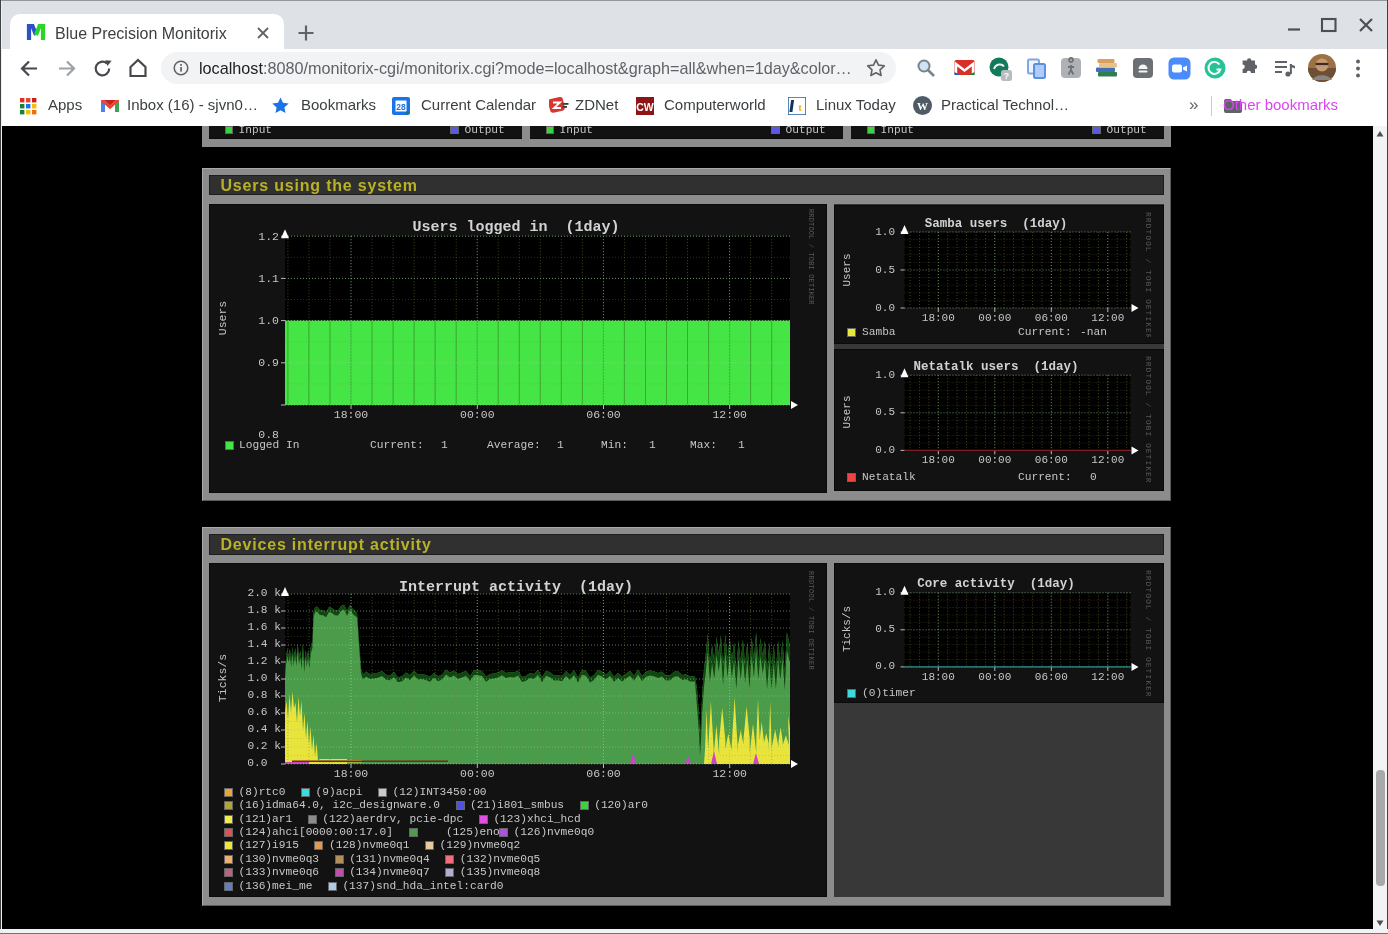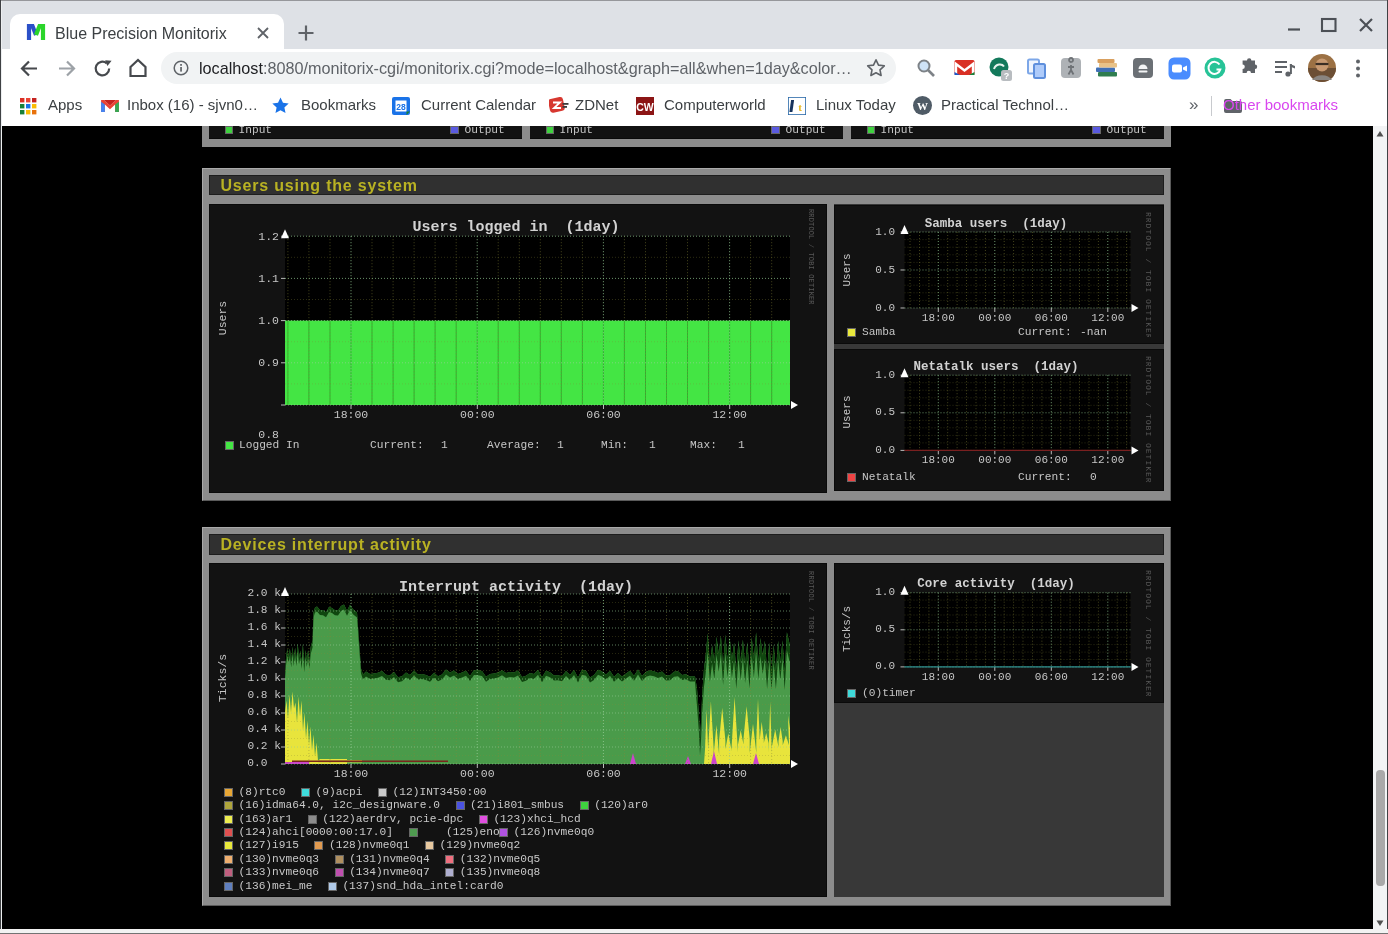--- a/index.html
+++ b/index.html
@@ -584,21 +584,21 @@
 <div style="position:absolute;left:315.54px;transform:translateY(-50%);top:792.7px;font-family:'Liberation Mono',monospace;font-size:11.2px;font-weight:normal;color:#c8c8c8;line-height:11.2px;white-space:pre;">(9)acpi</div>
 <div style="position:absolute;left:378.08000000000004px;top:787.7px;width:9px;height:9px;background:#c9c9c9;box-shadow:0 0 0 1px #666 inset;"></div>
 <div style="position:absolute;left:392.58000000000004px;transform:translateY(-50%);top:792.7px;font-family:'Liberation Mono',monospace;font-size:11.2px;font-weight:normal;color:#c8c8c8;line-height:11.2px;white-space:pre;">(12)INT3450:00</div>
 <div style="position:absolute;left:224px;top:801.1px;width:9px;height:9px;background:#afa53c;box-shadow:0 0 0 1px #666 inset;"></div>
 <div style="position:absolute;left:238.5px;transform:translateY(-50%);top:806.1px;font-family:'Liberation Mono',monospace;font-size:11.2px;font-weight:normal;color:#c8c8c8;line-height:11.2px;white-space:pre;">(16)idma64.0, i2c_designware.0</div>
 <div style="position:absolute;left:455.6px;top:801.1px;width:9px;height:9px;background:#4a52e0;box-shadow:0 0 0 1px #666 inset;"></div>
 <div style="position:absolute;left:470.1px;transform:translateY(-50%);top:806.1px;font-family:'Liberation Mono',monospace;font-size:11.2px;font-weight:normal;color:#c8c8c8;line-height:11.2px;white-space:pre;">(21)i801_smbus</div>
 <div style="position:absolute;left:579.6800000000001px;top:801.1px;width:9px;height:9px;background:#3fd23f;box-shadow:0 0 0 1px #666 inset;"></div>
 <div style="position:absolute;left:594.1800000000001px;transform:translateY(-50%);top:806.1px;font-family:'Liberation Mono',monospace;font-size:11.2px;font-weight:normal;color:#c8c8c8;line-height:11.2px;white-space:pre;">(120)ar0</div>
 <div style="position:absolute;left:224px;top:814.5px;width:9px;height:9px;background:#eded4f;box-shadow:0 0 0 1px #666 inset;"></div>
-<div style="position:absolute;left:238.5px;transform:translateY(-50%);top:819.5px;font-family:'Liberation Mono',monospace;font-size:11.2px;font-weight:normal;color:#c8c8c8;line-height:11.2px;white-space:pre;">(163)ar1</div>
+<div style="position:absolute;left:238.5px;transform:translateY(-50%);top:819.5px;font-family:'Liberation Mono',monospace;font-size:11.2px;font-weight:normal;color:#c8c8c8;line-height:11.2px;white-space:pre;">(121)ar1</div>
 <div style="position:absolute;left:307.76px;top:814.5px;width:9px;height:9px;background:#8c8c8c;box-shadow:0 0 0 1px #666 inset;"></div>
 <div style="position:absolute;left:322.26px;transform:translateY(-50%);top:819.5px;font-family:'Liberation Mono',monospace;font-size:11.2px;font-weight:normal;color:#c8c8c8;line-height:11.2px;white-space:pre;">(122)aerdrv, pcie-dpc</div>
 <div style="position:absolute;left:478.88px;top:814.5px;width:9px;height:9px;background:#e04fe0;box-shadow:0 0 0 1px #666 inset;"></div>
 <div style="position:absolute;left:493.38px;transform:translateY(-50%);top:819.5px;font-family:'Liberation Mono',monospace;font-size:11.2px;font-weight:normal;color:#c8c8c8;line-height:11.2px;white-space:pre;">(123)xhci_hcd</div>
 <div style="position:absolute;left:224px;top:827.9px;width:9px;height:9px;background:#e05050;box-shadow:0 0 0 1px #666 inset;"></div>
 <div style="position:absolute;left:238.5px;transform:translateY(-50%);top:832.9px;font-family:'Liberation Mono',monospace;font-size:11.2px;font-weight:normal;color:#c8c8c8;line-height:11.2px;white-space:pre;">(124)ahci[0000:00:17.0]</div>
 <div style="position:absolute;left:408.56px;top:827.9px;width:9px;height:9px;background:#4f9b50;box-shadow:0 0 0 1px #666 inset;"></div>
 <div style="position:absolute;left:446px;transform:translateY(-50%);top:832.9px;font-family:'Liberation Mono',monospace;font-size:11.2px;font-weight:normal;color:#c8c8c8;line-height:11.2px;white-space:pre;">(125)eno1</div>
 <div style="position:absolute;left:499.04px;top:827.9px;width:9px;height:9px;background:#b052e0;box-shadow:0 0 0 1px #666 inset;"></div>
 <div style="position:absolute;left:513.54px;transform:translateY(-50%);top:832.9px;font-family:'Liberation Mono',monospace;font-size:11.2px;font-weight:normal;color:#c8c8c8;line-height:11.2px;white-space:pre;">(126)nvme0q0</div>

